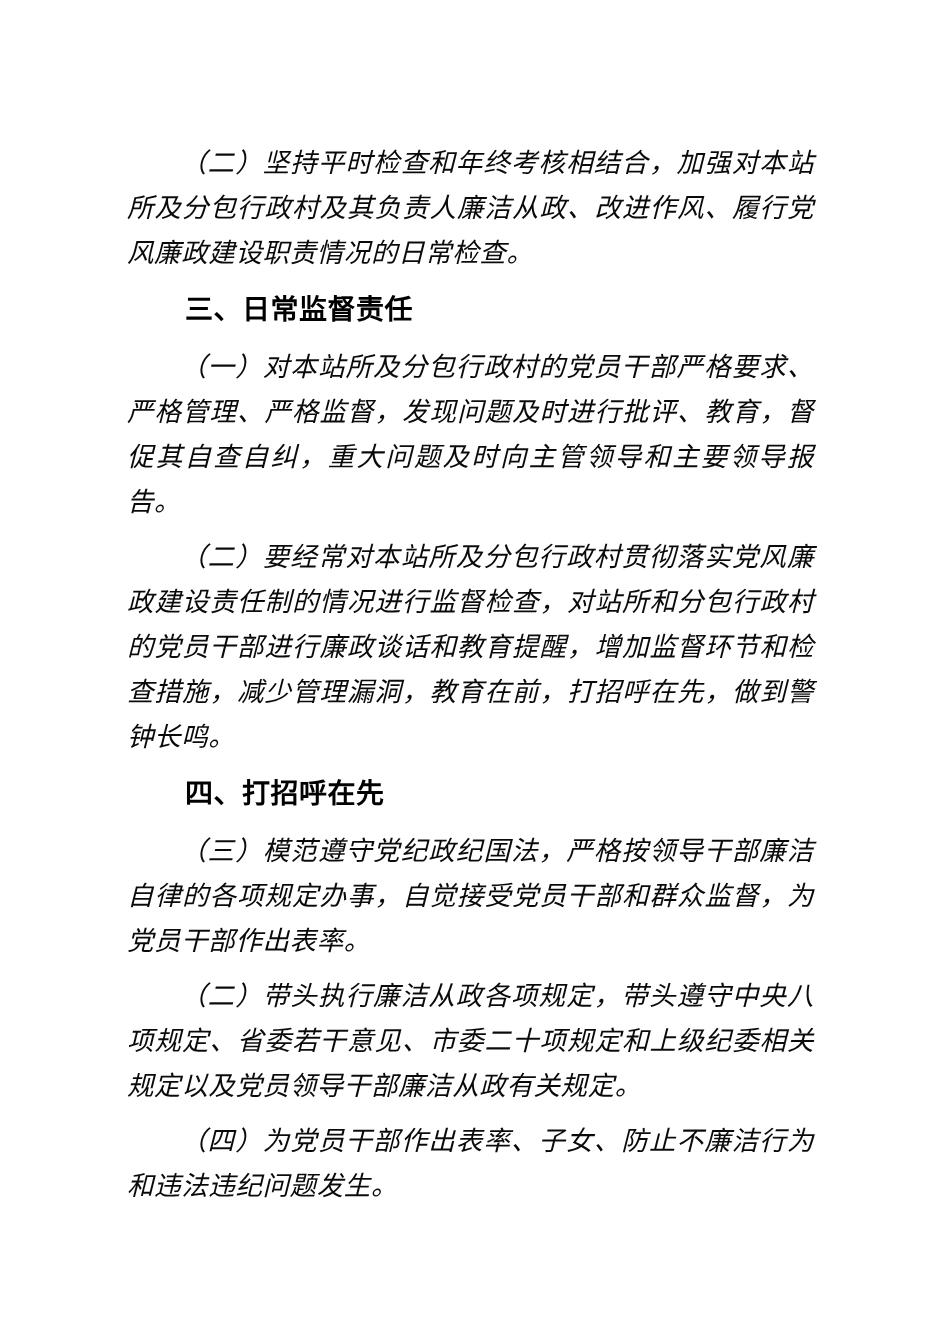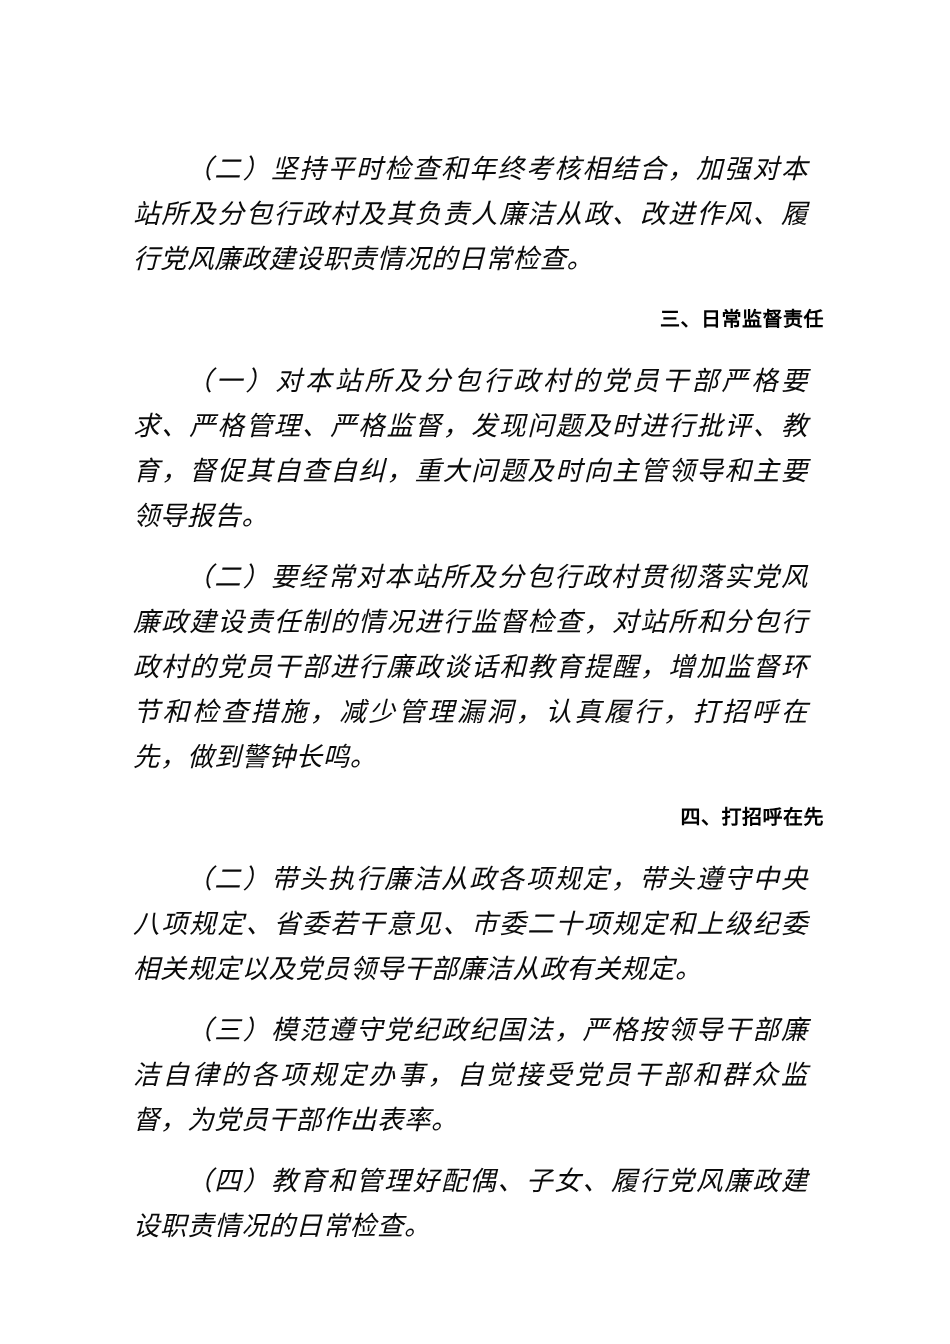--- a/index.html
+++ b/index.html
@@ -36,59 +36,58 @@
   
   .para {
     font-family: "DejaVu Serif", "Liberation Serif", serif;
     font-size: 26.5px;
     line-height: 45px;
     letter-spacing: 0.6px;
     text-align: justify;
     text-align-last: left;
     text-justify: inter-character;
     text-indent: 2em;
-    margin: 16px;
+    margin: 10px;
     color: #0a0a0a;
     font-style: italic;
     font-weight: 400;
     word-break: break-all;
   }
 
   
   .heading {
     font-family: "DejaVu Sans", "Liberation Sans", sans-serif;
-    font-size: 20px;
+    font-size: 28px;
     line-height: 45px;
     letter-spacing: 0.5px;
     text-indent: 2em;
-    margin: 0;
+    margin: 12px;
     color: #000000;
     font-weight: 700;
     font-style: normal;
     white-space: nowrap;
-    text-align: right;
   }
 </style>
 </head>
 <body>
 
 <div class="page">
   <div class="text-block">
 
     <p class="para">（二）坚持平时检查和年终考核相结合，加强对本站所及分包行政村及其负责人廉洁从政、改进作风、履行党风廉政建设职责情况的日常检查。</p>
 
     <h2 class="heading">三、日常监督责任</h2>
 
     <p class="para">（一）对本站所及分包行政村的党员干部严格要求、严格管理、严格监督，发现问题及时进行批评、教育，督促其自查自纠，重大问题及时向主管领导和主要领导报告。</p>
 
-    <p class="para">（二）要经常对本站所及分包行政村贯彻落实党风廉政建设责任制的情况进行监督检查，对站所和分包行政村的党员干部进行廉政谈话和教育提醒，增加监督环节和检查措施，减少管理漏洞，认真履行，打招呼在先，做到警钟长鸣。</p>
+    <p class="para">（二）要经常对本站所及分包行政村贯彻落实党风廉政建设责任制的情况进行监督检查，对站所和分包行政村的党员干部进行廉政谈话和教育提醒，增加监督环节和检查措施，减少管理漏洞，教育在前，打招呼在先，做到警钟长鸣。</p>
 
     <h2 class="heading">四、打招呼在先</h2>
 
 
+    <p class="para">（三）模范遵守党纪政纪国法，严格按领导干部廉洁自律的各项规定办事，自觉接受党员干部和群众监督，为党员干部作出表率。</p>
+
     <p class="para">（二）带头执行廉洁从政各项规定，带头遵守中央八项规定、省委若干意见、市委二十项规定和上级纪委相关规定以及党员领导干部廉洁从政有关规定。</p>
 
-    <p class="para">（三）模范遵守党纪政纪国法，严格按领导干部廉洁自律的各项规定办事，自觉接受党员干部和群众监督，为党员干部作出表率。</p>
-
-    <p class="para">（四）教育和管理好配偶、子女、履行党风廉政建设职责情况的日常检查。</p>
+    <p class="para">（四）为党员干部作出表率、子女、防止不廉洁行为和违法违纪问题发生。</p>
 
   </div>
 </div>
 
 </body></html>

